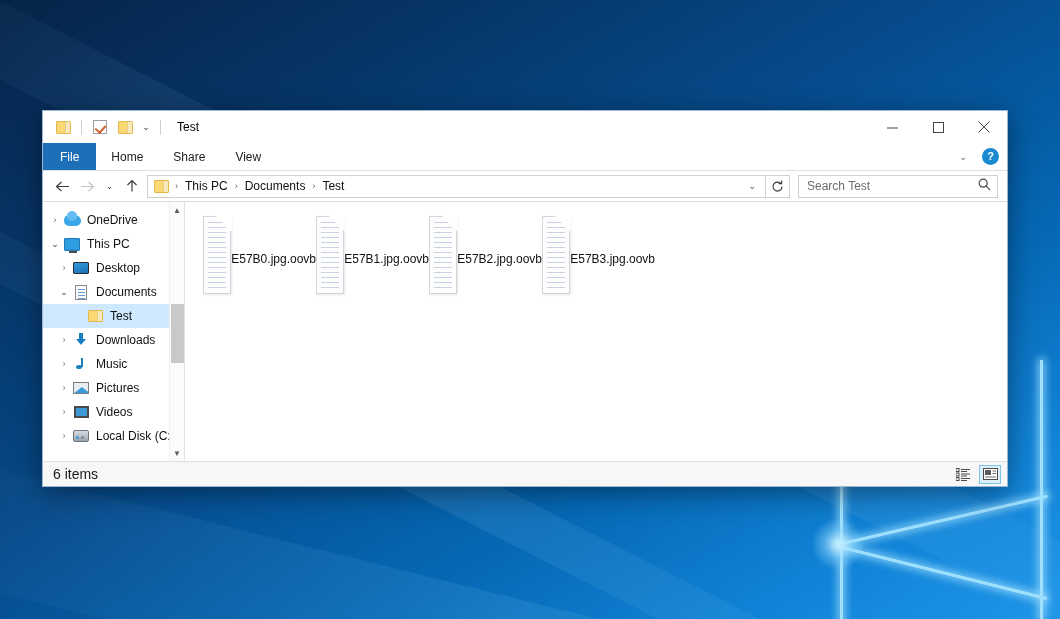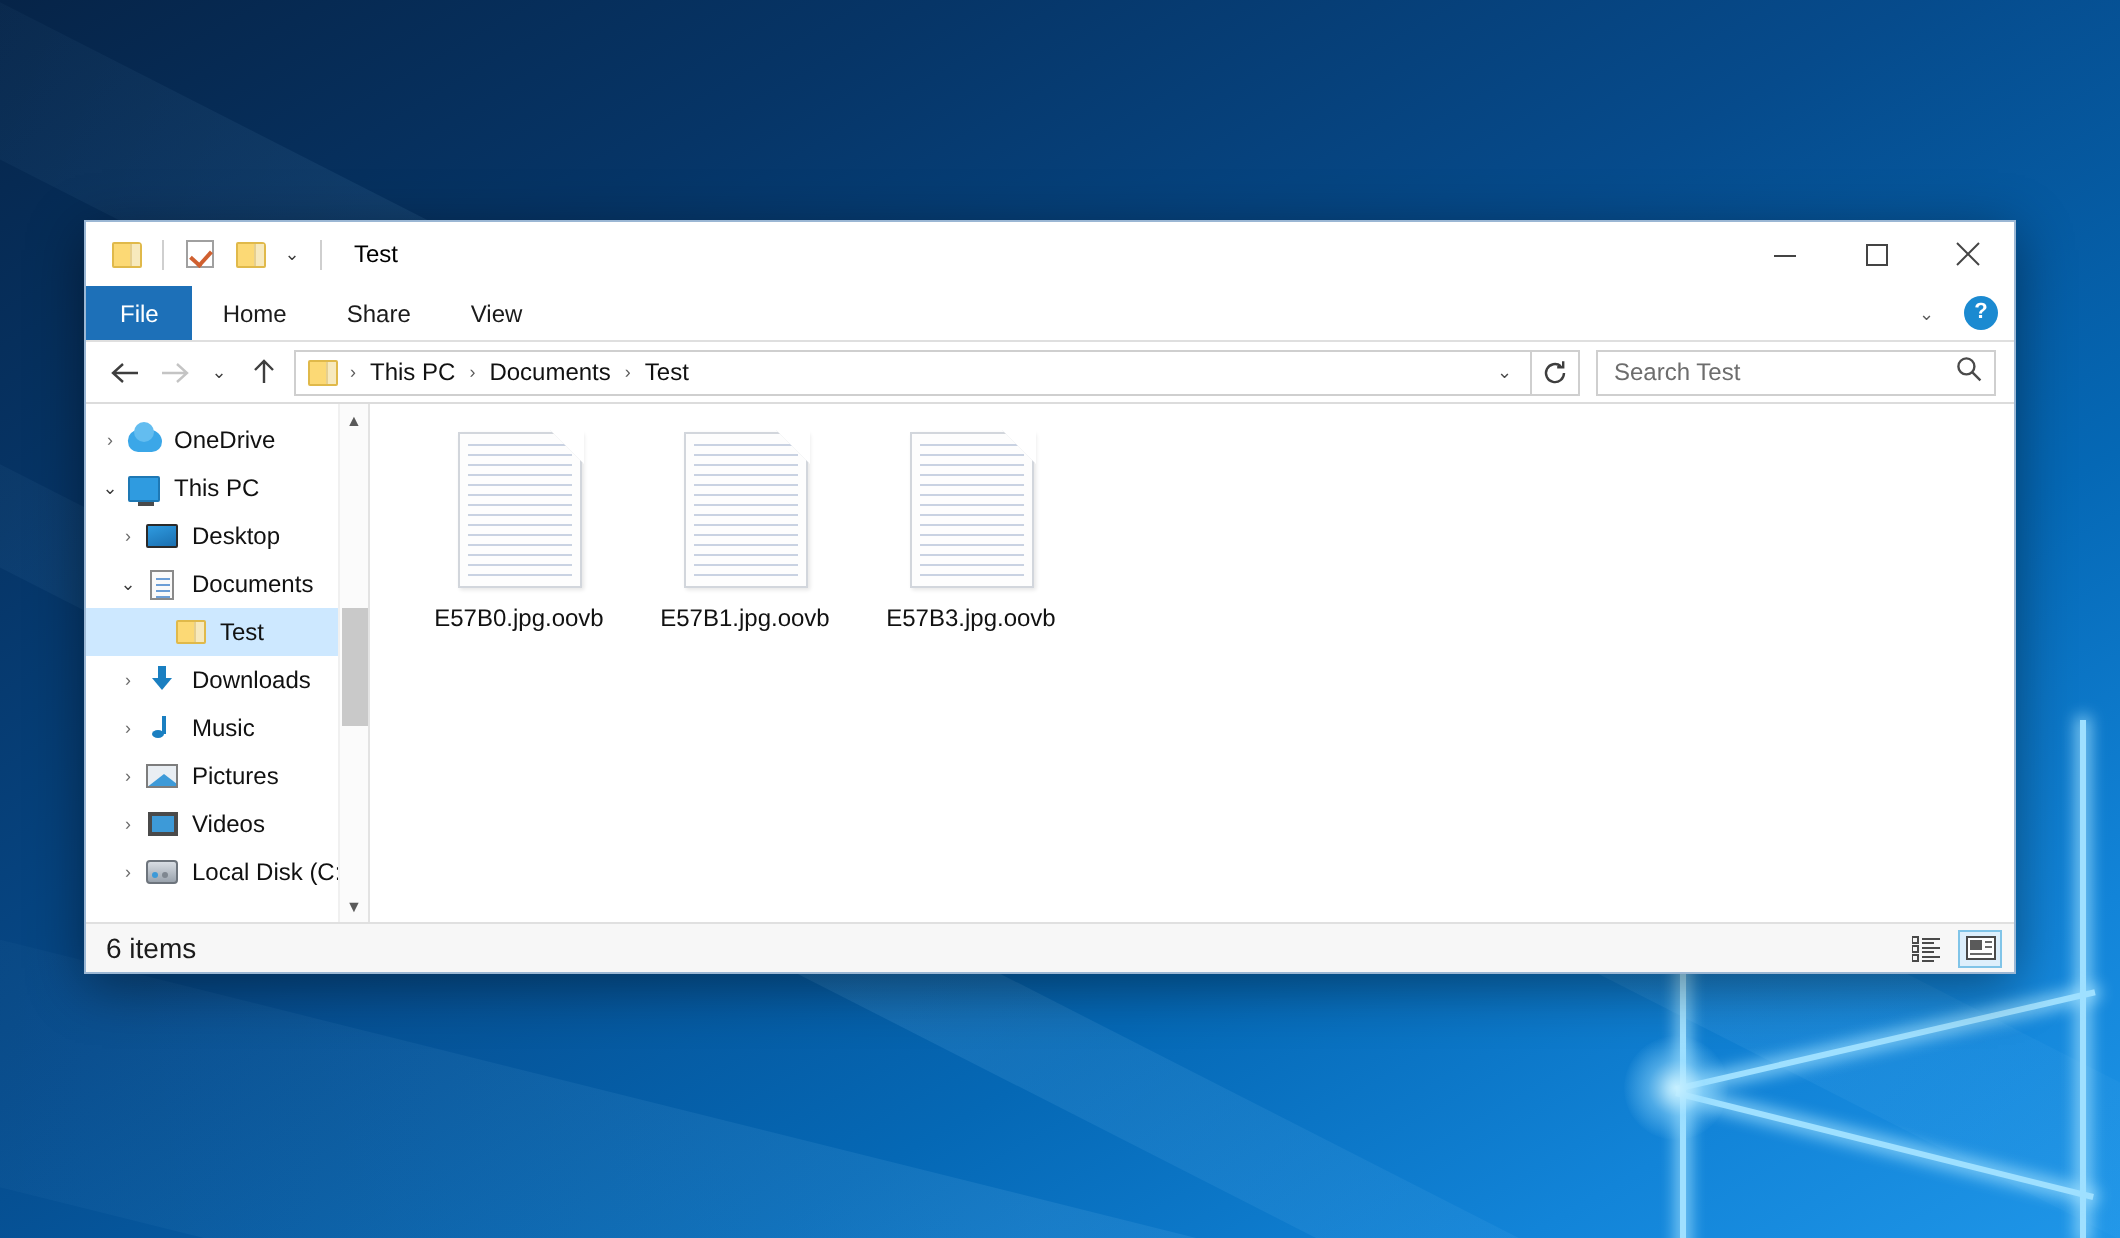--- a/index.html
+++ b/index.html
@@ -460,21 +460,21 @@
     overflow: hidden;
   }
   #file-grid {
     display: flex;
     flex-wrap: wrap;
     align-content: flex-start;
   }
   .file-item {
     width: 113px;
     display: flex;
-    flex-direction: column;
+    flex-direction: row;
     align-items: center;
     padding-top: 2px;
   }
   .doc-icon {
     width: 62px; height: 78px;
     position: relative;
     margin-bottom: 8px;
   }
   .doc-body {
     position: absolute; inset: 0;
@@ -761,20 +761,29 @@
           <div class="file-item">
             <div class="doc-icon">
               <div class="doc-body"></div>
                 <div class="doc-lines"></div>
               <div class="doc-fold-edge"></div>
                 <div class="doc-fold"></div>
             </div>
             <div class="file-label">E57B1.jpg.oovb</div>
           </div>
 
+          <div class="file-item">
+            <div class="doc-icon">
+              <div class="doc-body"></div>
+                <div class="doc-lines"></div>
+              <div class="doc-fold-edge"></div>
+                <div class="doc-fold"></div>
+            </div>
+            <div class="file-label">E57B2.jpg.oovb</div>
+          </div>
 
           <div class="file-item">
             <div class="doc-icon">
               <div class="doc-body"></div>
                 <div class="doc-lines"></div>
               <div class="doc-fold-edge"></div>
                 <div class="doc-fold"></div>
             </div>
             <div class="file-label">E57B3.jpg.oovb</div>
           </div>

